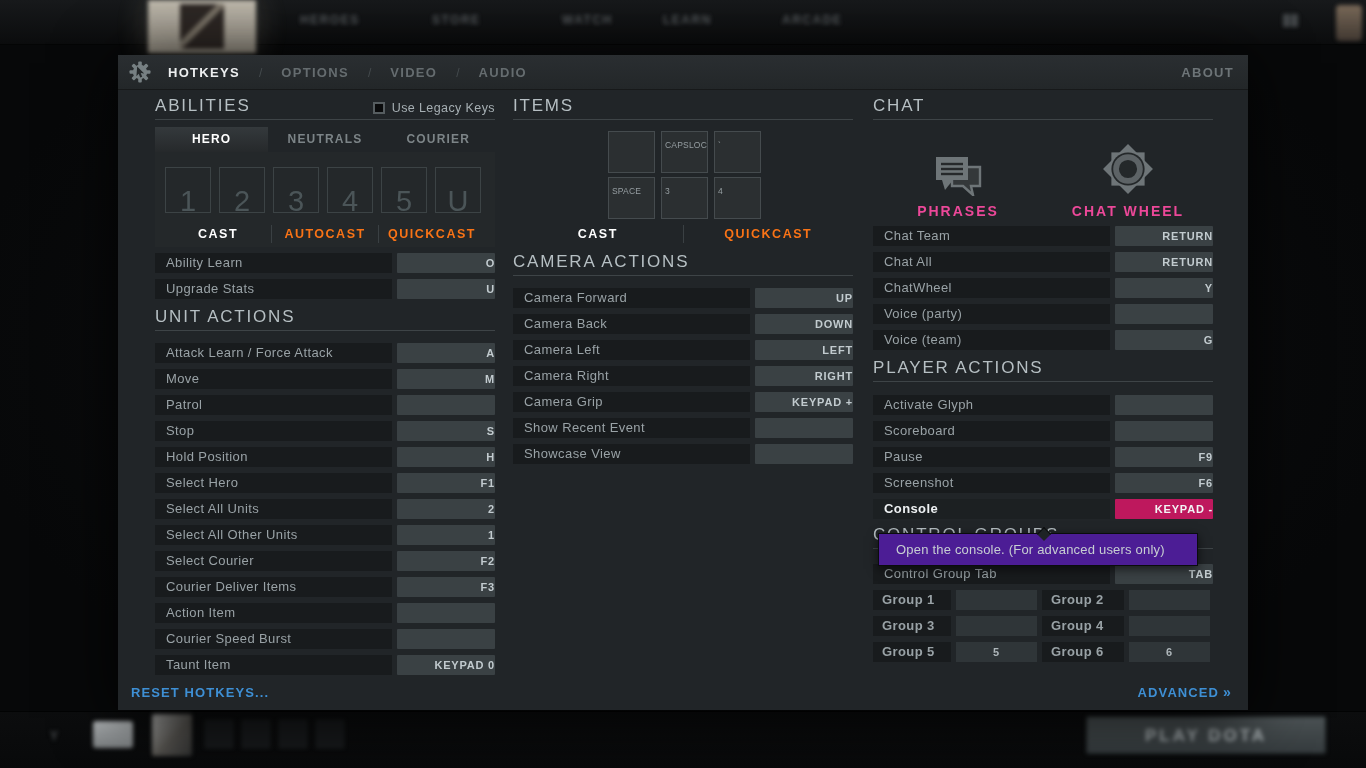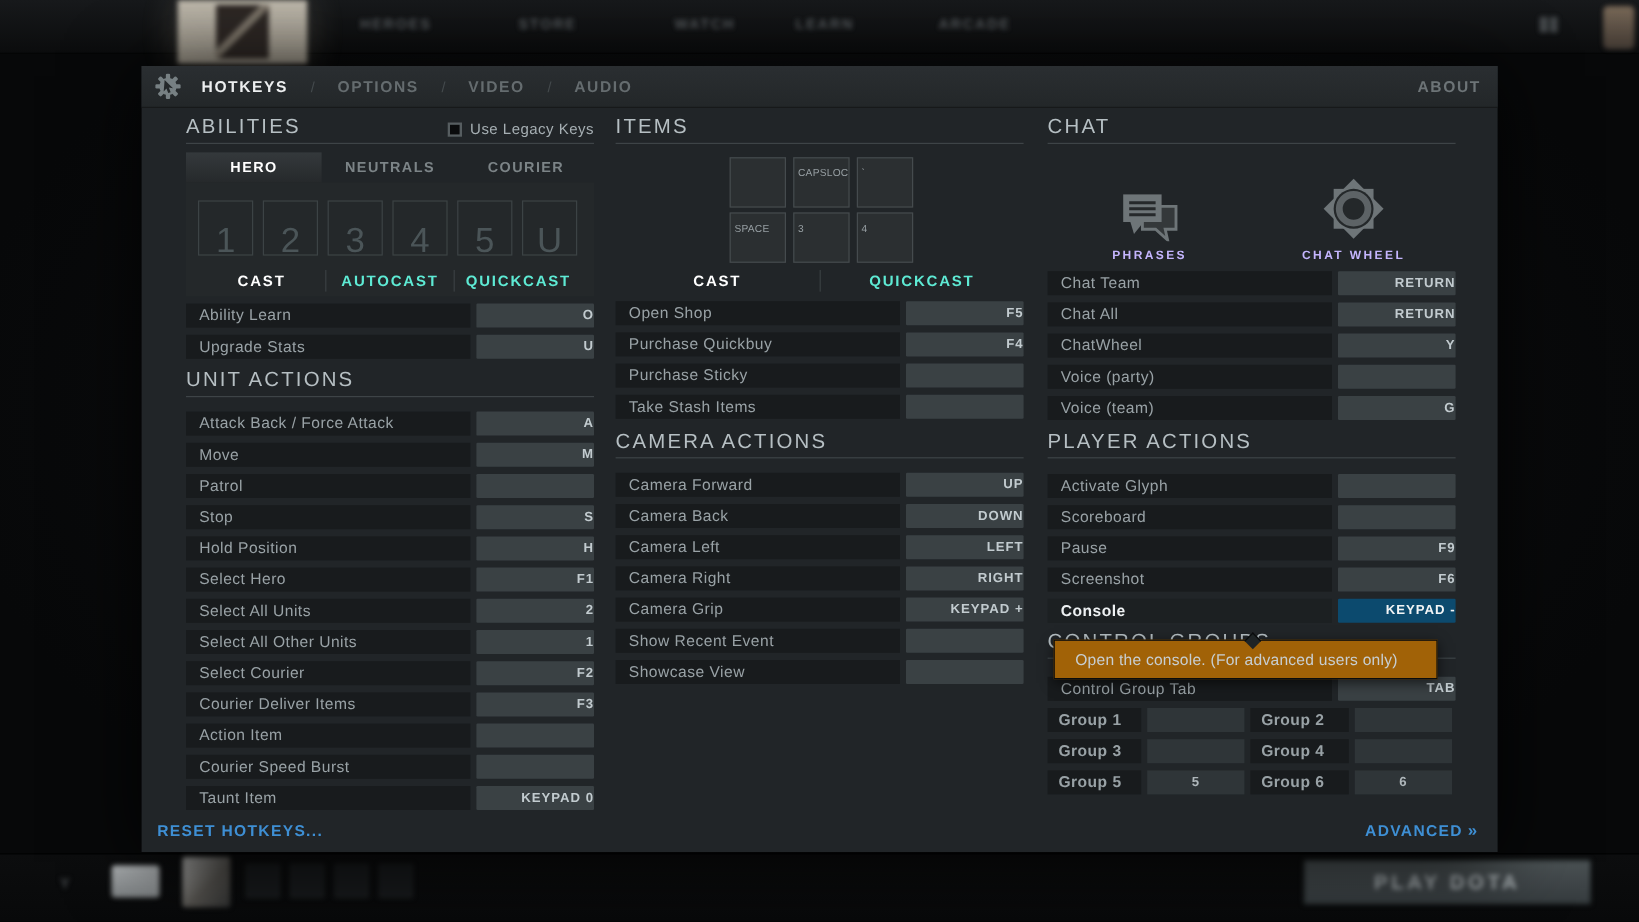--- a/index.html
+++ b/index.html
@@ -62,70 +62,70 @@
   .legacy-label { font-size:12.5px; letter-spacing:.4px; color:#a6afb3; }
 
   
   .rows { }
   .hotkey-row { display:flex; gap:5px; height:20px; margin-bottom:6px; }
   .hk-label { flex:1; background:#181b1d; color:#99a2a6; font-size:13px; letter-spacing:.4px;
     line-height:20px; padding-left:11px; white-space:nowrap; overflow:hidden; }
   .hk-key { width:98px; background:#3a4144; color:#c2cbcf; font-size:11px; font-weight:bold;
     letter-spacing:.8px; text-align:right; line-height:20px; border-radius:1px; cursor:pointer; }
   .hotkey-row.active .hk-label { color:#eef1f3; font-weight:bold; background:#1c2022; }
-  .hotkey-row.active .hk-key { background:#0c4a6e; color:#f2f4f5; }
+  .hotkey-row.active .hk-key { background:#be185d; color:#f2f4f5; }
 
   
   .hero-tabs { display:flex; margin-top:7px; height:25px; }
   .hero-tab { flex:1; text-align:center; line-height:25px; font-size:12px; font-weight:bold;
     letter-spacing:1.2px; color:#7c8487; cursor:pointer; }
   .hero-tab.active { background:linear-gradient(180deg,#34393c,#26292b); color:#ffffff; }
   .slots-panel { background:#24282a; padding:15px 10px 4px 10px; height:95px; }
   .slot-row { display:flex; gap:8px; }
   .a-slot { width:46px; height:46px; border:1px solid #3c4345; display:flex; align-items:flex-end;
     justify-content:center; }
   .slot-num { font-size:29px; color:#4b5558; line-height:1; transform:translateY(4px); }
   .cast-tabs { display:flex; margin-top:12px; height:18px; }
   .cast-tab { flex:1; text-align:center; font-size:12.5px; font-weight:bold; letter-spacing:1.5px;
-    color:#5eead4; line-height:18px; cursor:pointer; }
+    color:#f97316; line-height:18px; cursor:pointer; }
   .cast-tab.active { color:#ffffff; }
   .cast-tab + .cast-tab { border-left:1px solid #3a4043; }
   .mt6{margin-top:6px;} .mt8{margin-top:8px;} .mt12{margin-top:12px;} .mt13{margin-top:13px;}
   .sec-gap { margin-top:12px; }
 
   
   .item-grid { margin:11px 0 0 95px; display:grid; grid-template-columns:repeat(3,47px);
     grid-auto-rows:42px; column-gap:6px; row-gap:4px; width:153px; }
   .i-slot { background:#2b2f31; border:1px solid #454b4e; padding:2px 0 0 3px; overflow:hidden; cursor:pointer; }
   .slot-label { font-size:8.5px; color:#969ea2; letter-spacing:.2px; white-space:nowrap; }
 
   
   .chat-icons { display:flex; margin-top:6px; height:93px; }
   .chat-icon-box { flex:1; display:flex; flex-direction:column; align-items:center; justify-content:flex-end; }
   .chat-icon-box svg { margin-bottom:7px; }
-  .chat-icon-label { font-size:10px; font-weight:600; letter-spacing:2px; color:#c4b5fd; }
+  .chat-icon-label { font-size:14px; font-weight:600; letter-spacing:2px; color:#ec4899; }
 
   
   .groups-grid { margin-top:6px; display:grid; grid-template-columns:78px 81px 82px 81px;
     column-gap:5px; row-gap:6px; }
   .grp-pair { display:contents; }
   .grp-label { background:#181b1d; color:#99a2a6; font-size:13px; letter-spacing:.4px;
     line-height:20px; padding-left:9px; height:20px;font-weight:bold; }
   .grp-key { background:#2f3538; color:#aeb6ba; font-size:11px; font-weight:bold; letter-spacing:.8px;
     text-align:center; line-height:20px; height:20px; cursor:pointer; }
 
   .blue-link { position:absolute; font-size:13px; font-weight:bold; letter-spacing:1.1px;
     color:#3e8fd4; cursor:pointer; }
   .reset-link { left:13px; top:630px; }
   .advanced-link { right:16px; top:629px; }
   .adv-chev { font-size:14px; margin-left:4px; }
 
   
   .tooltip { position:absolute; left:760px; top:478px; width:320px; height:33px;
-    background:#a16207; border:1px solid #0a0c0d; box-shadow:0 3px 10px rgba(0,0,0,.6);
+    background:#4c1d95; border:1px solid #0a0c0d; box-shadow:0 3px 10px rgba(0,0,0,.6);
     z-index:5; }
   .tooltip::before { content:""; position:absolute; left:160px; top:-5px; width:9px; height:9px;
     background:#1e2325; border-left:1px solid #0a0c0d; border-top:1px solid #0a0c0d;
     transform:rotate(45deg); }
   .tooltip-text { font-size:13px; color:#c7ced2; line-height:31px; padding-left:17px;
     letter-spacing:.2px; white-space:nowrap; }
 </style>
 </head>
 <body>
 
@@ -260,21 +260,21 @@
             <div class="hk-key">U</div>
           </div>
         </div>
 
       <div class="sec-head sec-gap">
         <span class="sec-title">UNIT ACTIONS</span>
       </div>
       <div class="rows mt12">
 
           <div class="hotkey-row">
-            <div class="hk-label">Attack Back / Force Attack</div>
+            <div class="hk-label">Attack Learn / Force Attack</div>
             <div class="hk-key">A</div>
           </div>
 
           <div class="hotkey-row">
             <div class="hk-label">Move</div>
             <div class="hk-key">M</div>
           </div>
 
           <div class="hotkey-row">
             <div class="hk-label">Patrol</div>
@@ -365,42 +365,20 @@
           </div>
         </div>
 
       <div class="cast-tabs mt6">
 
           <span class="cast-tab active">CAST</span>
 
           <span class="cast-tab">QUICKCAST</span>
         </div>
 
-      <div class="rows mt8">
-
-          <div class="hotkey-row">
-            <div class="hk-label">Open Shop</div>
-            <div class="hk-key">F5</div>
-          </div>
-
-          <div class="hotkey-row">
-            <div class="hk-label">Purchase Quickbuy</div>
-            <div class="hk-key">F4</div>
-          </div>
-
-          <div class="hotkey-row">
-            <div class="hk-label">Purchase Sticky</div>
-            <div class="hk-key"></div>
-          </div>
-
-          <div class="hotkey-row">
-            <div class="hk-label">Take Stash Items</div>
-            <div class="hk-key"></div>
-          </div>
-        </div>
 
       <div class="sec-head mt13">
         <span class="sec-title">CAMERA ACTIONS</span>
       </div>
       <div class="rows mt12">
 
           <div class="hotkey-row">
             <div class="hk-label">Camera Forward</div>
             <div class="hk-key">UP</div>
           </div>

